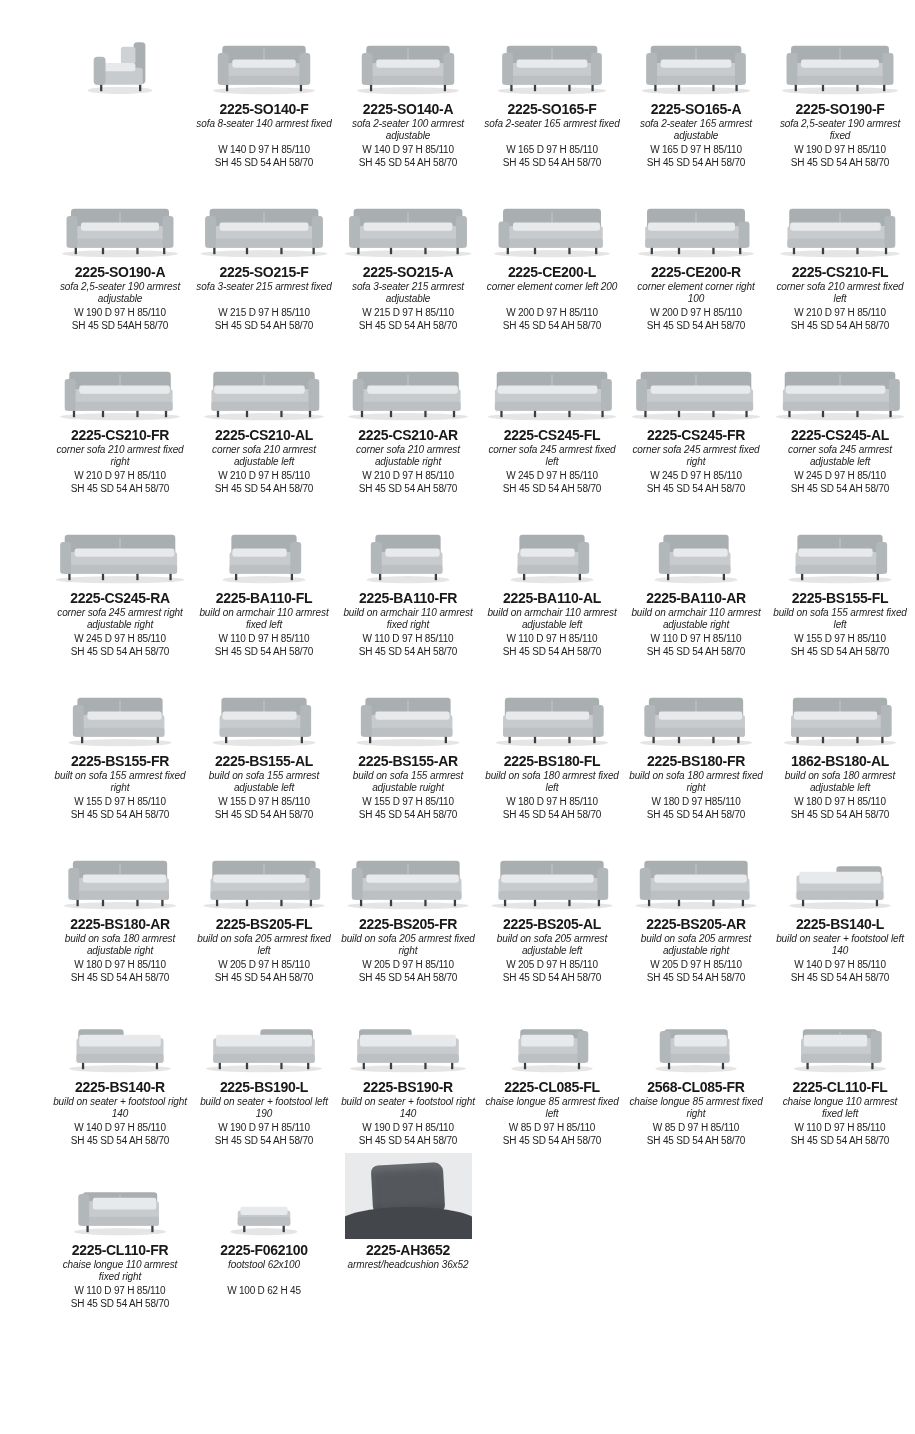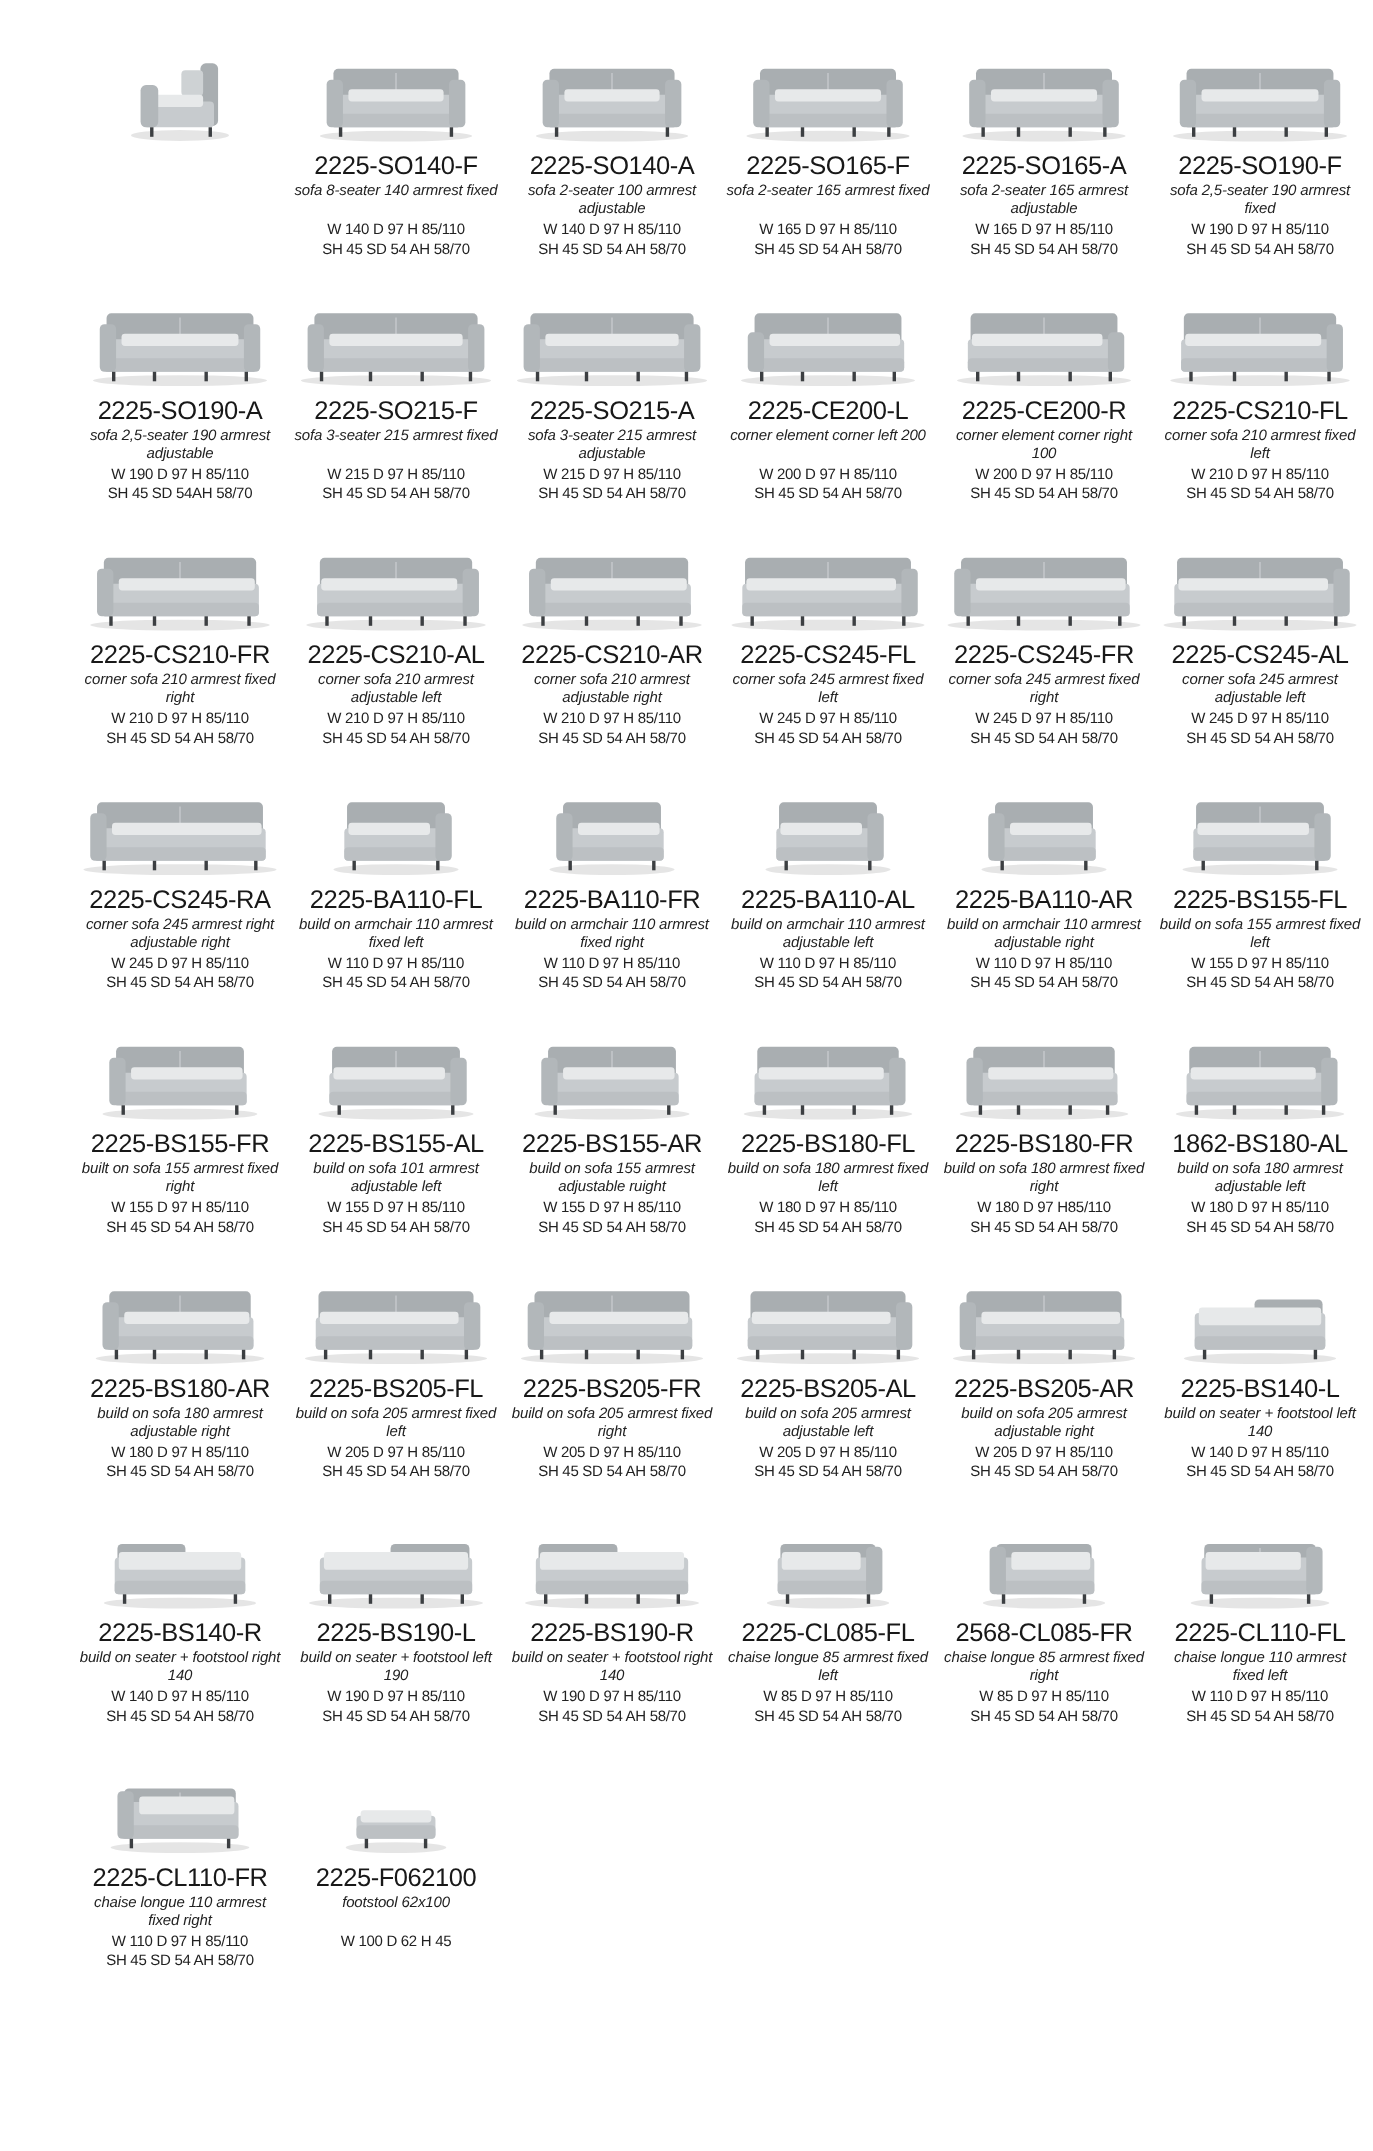--- a/index.html
+++ b/index.html
@@ -35,22 +35,22 @@
     align-items:flex-end;
     justify-content:center;
     overflow:visible;
   }
   .photo-cell .imgbox{
     height:86px;
     margin-top:-14px;
   }
   .code{
     margin-top:3px;
-    font-size:17px;
-    font-weight:normal;
+    font-size:14px;
+    font-weight:bold;
     letter-spacing:-0.3px;
     color:#181818;
     white-space:nowrap;
   }
   .desc{
     margin-top:1px;
     font-size:10px;
     font-style:italic;
     line-height:11.5px;
     min-height:23px;
@@ -662,21 +662,21 @@
             <line x1="75" y1="17" x2="75" y2="38" stroke="#c7cbce" stroke-width="1"></line>
             <rect x="26" y="33" width="98" height="24" rx="3" fill="#c7cbce"></rect>
             <rect x="26" y="47" width="98" height="10" rx="3" fill="#bcc0c3"></rect>
             <rect x="29" y="29" width="82" height="9" rx="2.5" fill="#e7e9ea"></rect>
             <rect x="115" y="22" width="12" height="35" rx="3.5" fill="#b2b7ba"></rect>
             <rect x="32" y="57" width="2.5" height="7" fill="#3c3f42"></rect>
             <rect x="115.5" y="57" width="2.5" height="7" fill="#3c3f42"></rect>
           </svg>
         </div>
     <div class="code">2225-BS155-AL</div>
-    <div class="desc">build on sofa 101 armrest adjustable left</div>
+    <div class="desc">build on sofa 155 armrest adjustable left</div>
     <div class="dims">
       <div class="dim1">W 155 D 97 H 85/110</div>
       <div class="dim2">SH 45 SD 54 AH 58/70</div>
     </div>
   </div>
       <div class="cell">
     <div class="imgbox">
           <svg viewBox="0 0 150 68" width="150" height="68">
             <ellipse cx="75" cy="63.5" rx="57" ry="4" fill="rgba(0,0,0,0.10)"></ellipse>
             <rect x="28" y="14" width="94" height="30" rx="3.5" fill="#a9aeb1"></rect>
@@ -1053,14 +1053,28 @@
             <rect x="95.5" y="57" width="2.5" height="7" fill="#3c3f42"></rect>
           </svg>
         </div>
     <div class="code">2225-F062100</div>
     <div class="desc">footstool 62x100</div>
     <div class="dims">
       <div class="dim1">W 100 D 62 H 45</div>
       <div class="dim2"></div>
     </div>
   </div>
+      <div class="cell photo-cell">
+    <div class="imgbox">
+          <div class="photo" style="background:#e9eaeb">
+            <div class="ph-cushion" style="background:#54585c"></div>
+            <div class="ph-back" style="background:#43474b"></div>
+          </div>
+        </div>
+    <div class="code">2225-AH3652</div>
+    <div class="desc">armrest/headcushion 36x52</div>
+    <div class="dims">
+      <div class="dim1"></div>
+      <div class="dim2"></div>
+    </div>
+  </div>
     </div>
 </div>
 
 </body></html>

